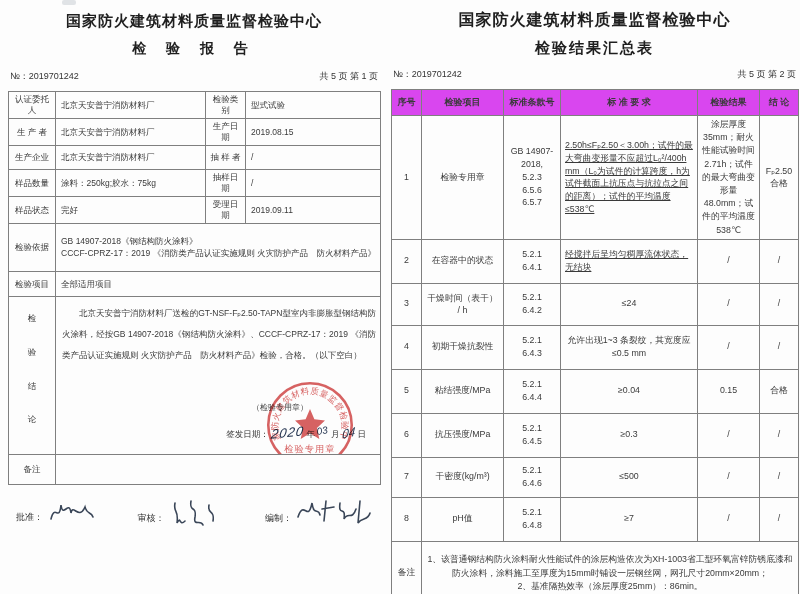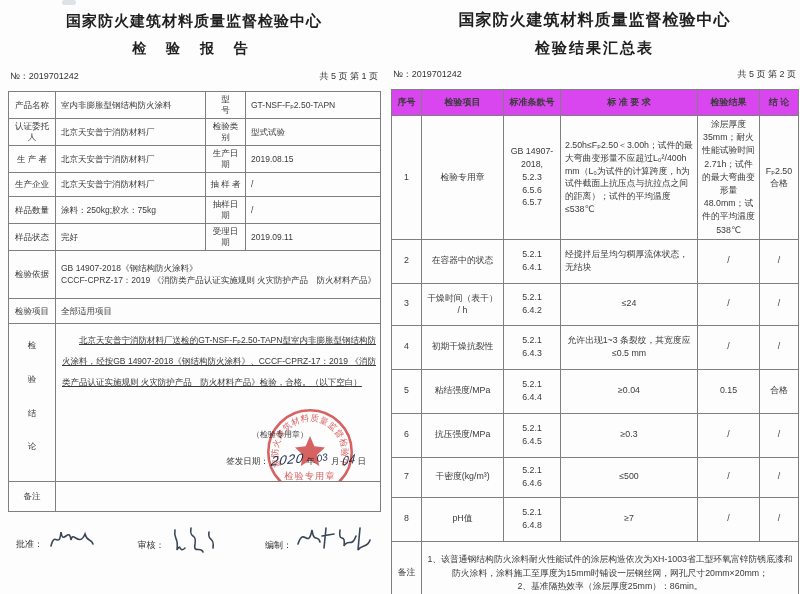--- a/index.html
+++ b/index.html
@@ -37,21 +37,21 @@
   .lt .row-basis td { height:48px; }
   .lt .row-items td { height:25px; }
   .lt .row-concl td { height:158px; vertical-align:top; }
   .lt .row-remark td { height:30px; }
 
   .vlabel { display:flex; flex-direction:column; justify-content:space-between;
     align-items:center; height:140px; padding:14px 0; font-size:8.5px; }
 
   .concl-cell { position:relative; height:100%; }
   .concl-par { font-size:8.5px; line-height:2.45; text-indent:2em; text-align:justify;
-    padding:6px 4px 0 6px;text-decoration:underline; }
+    padding:6px 4px 0 6px; }
   .stamp-note { position:absolute; right:72px; top:106px; font-size:8px; color:#444; }
   .issue-line { position:absolute; right:14px; top:128px; font-size:8.5px; color:#333;
     white-space:nowrap; }
   .hand { font-style:italic; color:#243450; display:inline-block; }
   .hand-y { font-size:13px; transform:rotate(-6deg) skewX(-14deg); letter-spacing:1px; }
   .hand-m { font-size:10px; transform:rotate(-10deg) translateY(-3px); }
   .hand-d { font-size:12px; transform:rotate(-14deg) skewX(-18deg); }
 
   .stamp { position:absolute; right:24px; top:82px; width:92px; height:92px;
     opacity:.82; mix-blend-mode:multiply; pointer-events:none; }
@@ -63,21 +63,21 @@
   .sig-ink { margin-left:2px; }
 
   
   .rt th { font-weight:bold; font-size:9px; height:26px; background:#d946ef; }
   .rt td { font-size:8.8px; text-align:center; }
   .rt .row1 td { height:114px; }
   .rt .row-std td { height:44px; }
   .rt .row-std3 td { height:42px; }
   .rt .row-std7 td { height:40px; }
   .rt .row-remark td { height:64px; }
-  .rt td.req-long { text-align:left; padding:3px 4px; line-height:1.45; }
+  .rt td.req-long { text-align:left; padding:3px 4px; line-height:1.45;text-decoration:underline; }
   .rt td.res-long { padding:2px 3px; line-height:1.5; }
   .clause span { display:block; line-height:1.45; }
   .notes { text-align:left; font-size:8.6px; line-height:1.5; padding:3px 5px; }
   .notes span { display:block; }
   .two-line span { display:block; line-height:1.4; }
 </style>
 </head>
 <body>
 
 <div class="canvas">
@@ -92,26 +92,20 @@
     </div>
 
     <table class="lt">
       <colgroup>
           <col style="width:47px">
           <col style="width:150px">
           <col style="width:40px">
           <col style="width:135px">
         </colgroup>
       <tbody>
-          <tr>
-        <td class="lbl">产品名称</td>
-        <td class="val">室内非膨胀型钢结构防火涂料</td>
-        <td class="lbl">型　　号</td>
-        <td class="val">GT-NSF-Fₚ2.50-TAPN</td>
-      </tr>
       <tr>
         <td class="lbl">认证委托人</td>
         <td class="val">北京天安普宁消防材料厂</td>
         <td class="lbl">检验类别</td>
         <td class="val">型式试验</td>
       </tr>
       <tr>
         <td class="lbl">生 产 者</td>
         <td class="val">北京天安普宁消防材料厂</td>
         <td class="lbl">生产日期</td>

